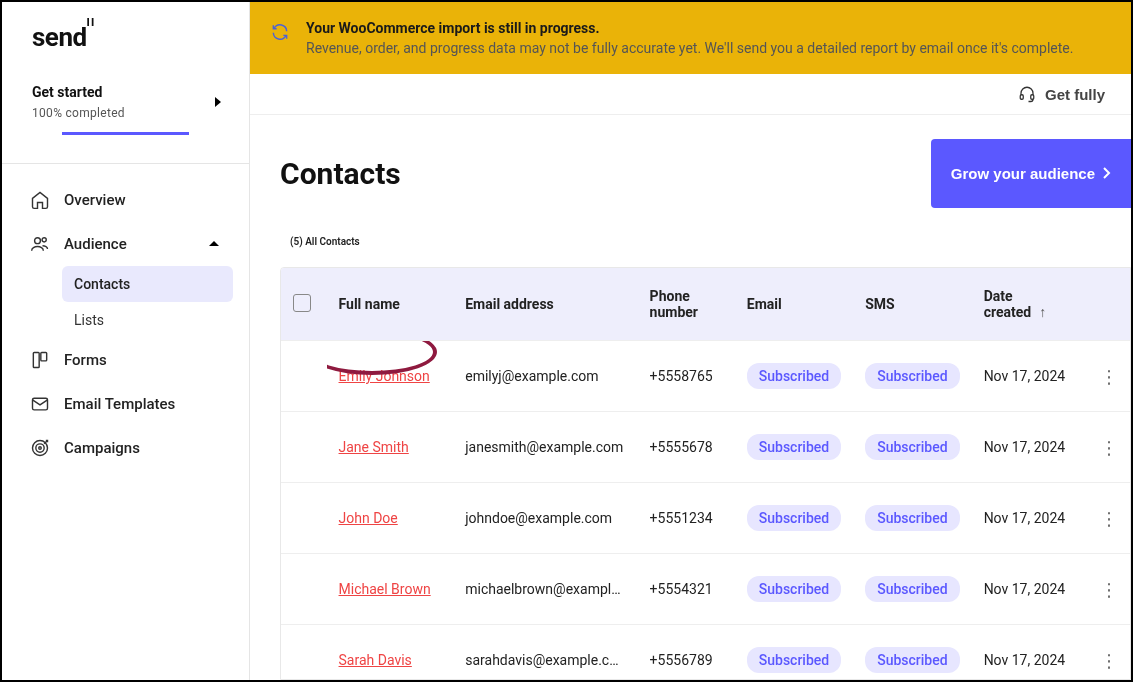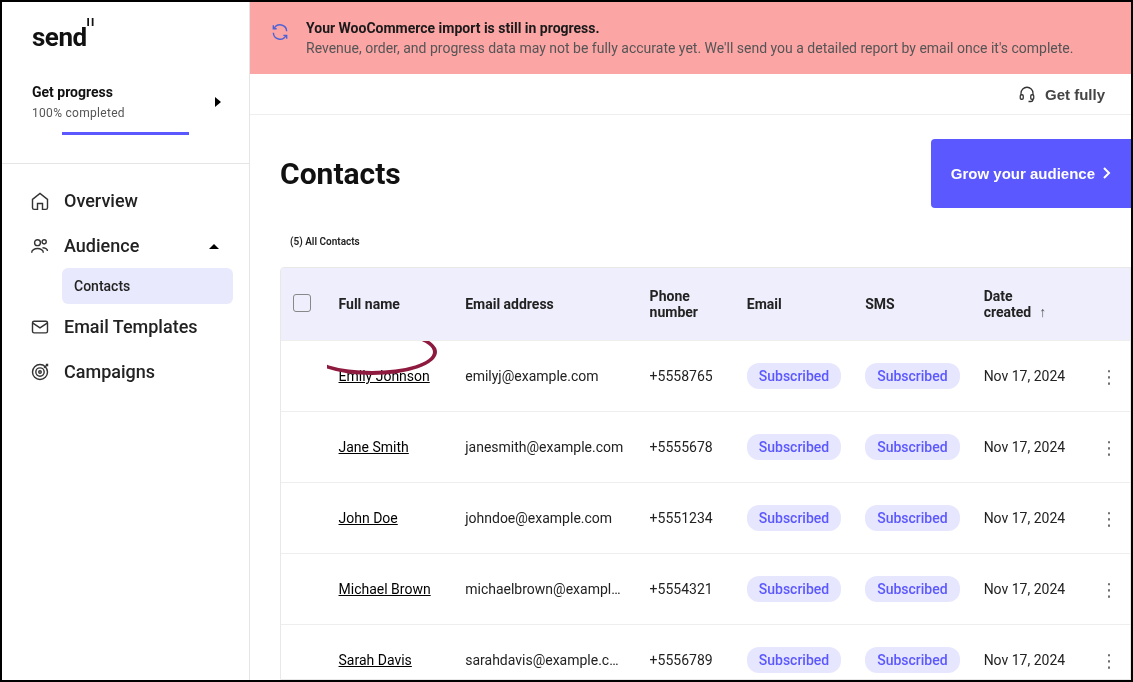--- a/index.html
+++ b/index.html
@@ -45,21 +45,21 @@
   background: #5b58ff;
   margin: 12px 30px 0 30px;
 }
 .divider-h { height: 1px; background: #e5e5e5; margin-top: 18px; }
 .nav { padding: 14px 16px; }
 .nav-item {
   display: flex; align-items: center; gap: 14px;
   padding: 12px 12px;
   border-radius: 6px;
   color: #222;
-  font-size: 18px; font-weight: 500;
+  font-size: 15px; font-weight: 500;
   cursor: pointer;
 }
 .nav-item.expandable { justify-content: flex-start; }
 .nav-item .expand-chev { margin-left: auto; }
 .nav-sub { padding-left: 44px; }
 .nav-sub-item {
   display: block;
   padding: 10px 12px;
   border-radius: 6px;
   font-size: 14px; color: #333;
@@ -72,21 +72,21 @@
 }
 .icon { width: 20px; height: 20px; flex-shrink: 0; display:inline-flex; align-items:center; justify-content:center;}
 .icon svg { stroke: #333; stroke-width: 1.7; fill: none; }
 
 
 .main { flex: 1; display: flex; flex-direction: column; overflow: hidden; }
 .banner {
   display: flex;
   align-items: flex-start;
   gap: 16px;
-  background: #fca5a5;
+  background: #eab308;
   padding: 18px 26px 18px 20px;
   margin: 0;
 }
 .banner-icon { margin-top: 2px; }
 .banner-title { font-weight: 700; color: #1a1a1a; font-size: 14px; }
 .banner-sub { color: #555; font-size: 14px; margin-top: 4px; }
 .topbar {
   display: flex; justify-content: flex-end; align-items: center;
   border-bottom: 1px solid #eee;
   padding: 10px 26px;
@@ -123,21 +123,21 @@
 }
 th.date { white-space: normal; }
 tbody tr { border-top: 1px solid #eee; }
 td {
   font-size: 14px; color: #222;
   padding: 22px 12px;
   white-space: nowrap;
   overflow: hidden;
   text-overflow: ellipsis;
 }
-td.name a { color: #000000; text-decoration: underline; }
+td.name a { color: #ef4444; text-decoration: underline; }
 td.email-col { max-width: 180px; }
 .checkbox { width: 18px; height: 18px; border: 1.8px solid #888; border-radius: 3px; display:inline-block; }
 .pill {
   background: #e7e6ff;
   color: #5b58ff;
   font-size: 14px; font-weight: 500;
   padding: 5px 12px; border-radius: 12px;
   display: inline-block;
 }
 .more-dots { color: #666; cursor: pointer; font-size: 18px; text-align: center; width: 24px;}
@@ -162,21 +162,21 @@
 <body>
 
 <div class="app">
 
   <aside class="sidebar">
     <div class="logo-area">
       <span class="logo"><span>send</span><sup>II</sup></span>
     </div>
 
     <div class="get-started">
-      <div class="get-started-title">Get progress</div>
+      <div class="get-started-title">Get started</div>
       <div class="get-started-sub">100% completed</div>
       <span class="chev">
         <svg width="10" height="14" viewBox="0 0 10 14">
             <polyline points="2,2 8,7 2,12"></polyline>
           </svg>
       </span>
       <div class="progress-bar"></div>
     </div>
 
     <div class="divider-h"></div>
@@ -202,22 +202,32 @@
         </span>
         <span>Audience</span>
         <span class="expand-chev">
           <svg width="14" height="10" viewBox="0 0 14 10">
               <polyline points="2,7 7,2 12,7"></polyline>
             </svg>
         </span>
       </div>
       <div class="nav-sub">
         <span class="nav-sub-item active">Contacts</span>
-      </div>
-
+        <span class="nav-sub-item">Lists</span>
+      </div>
+
+      <div class="nav-item">
+        <span class="icon">
+          <svg viewBox="0 0 24 24" width="20" height="20">
+              <rect x="4" y="3" width="7" height="18" rx="1"></rect>
+              <rect x="13" y="3" width="7" height="10" rx="1"></rect>
+            </svg>
+        </span>
+        <span>Forms</span>
+      </div>
 
       <div class="nav-item">
         <span class="icon">
           <svg viewBox="0 0 24 24" width="20" height="20">
               <rect x="3" y="5" width="18" height="14" rx="2"></rect>
               <polyline points="3,7 12,13 21,7"></polyline>
             </svg>
         </span>
         <span>Email Templates</span>
       </div>

